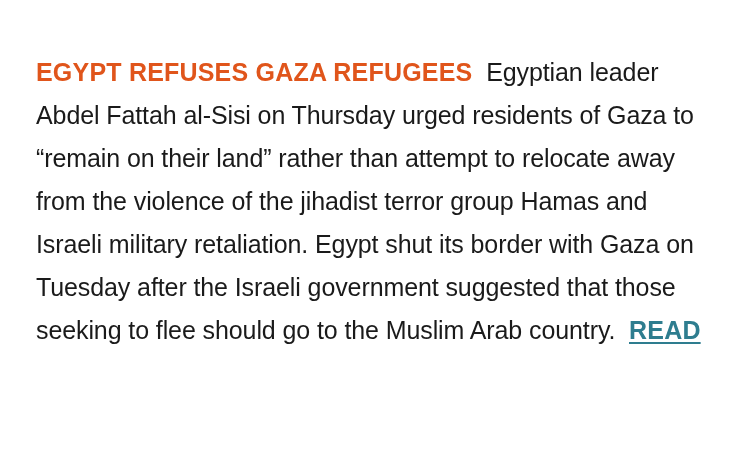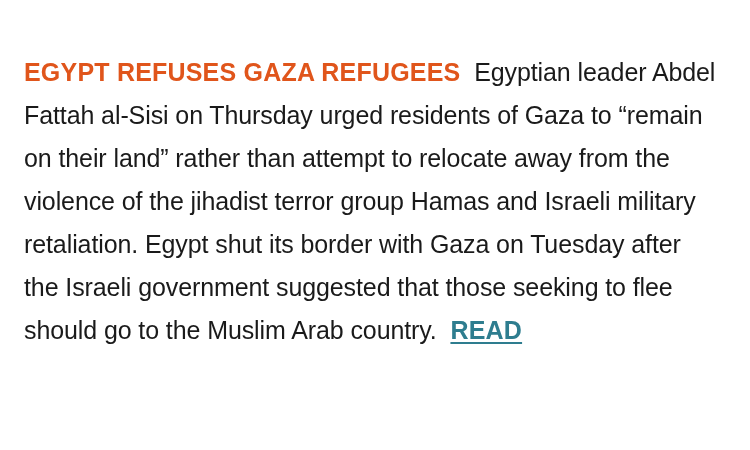--- a/index.html
+++ b/index.html
@@ -7,21 +7,21 @@
     padding: 0;
   }
   body {
     width: 750px;
     height: 450px;
     background: #ffffff;
     font-family: "Liberation Sans", sans-serif;
     overflow: hidden;
   }
   .article {
-    padding: 26px 34px 0 24px;
+    padding: 26px 34px 0 36px;
     box-sizing: border-box;
     width: 750px;
   }
   .body-text {
     font-size: 25px;
     line-height: 43px;
     color: #1a1a1a;
     letter-spacing: -0.1px;
     text-align: left;
   }

